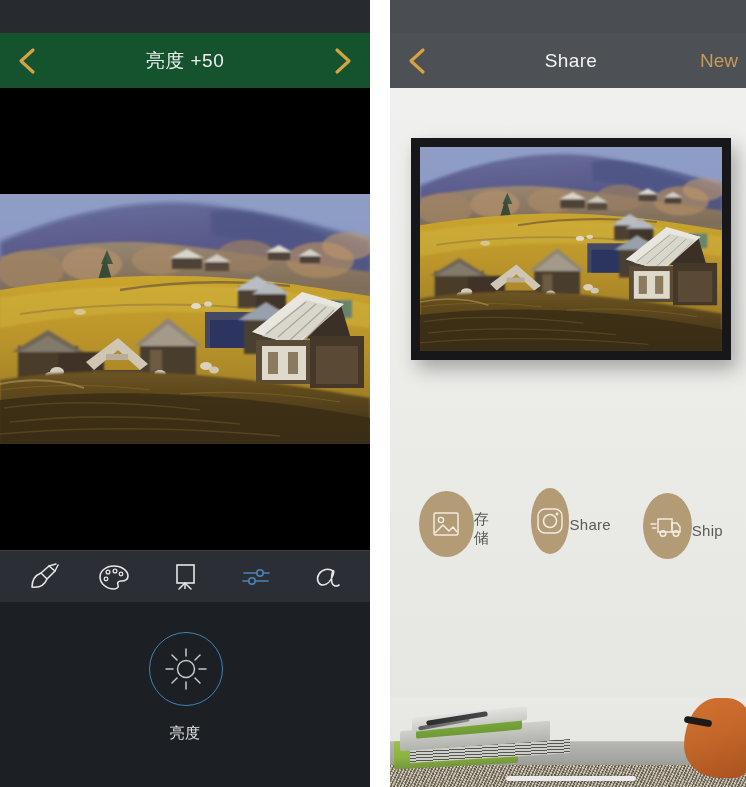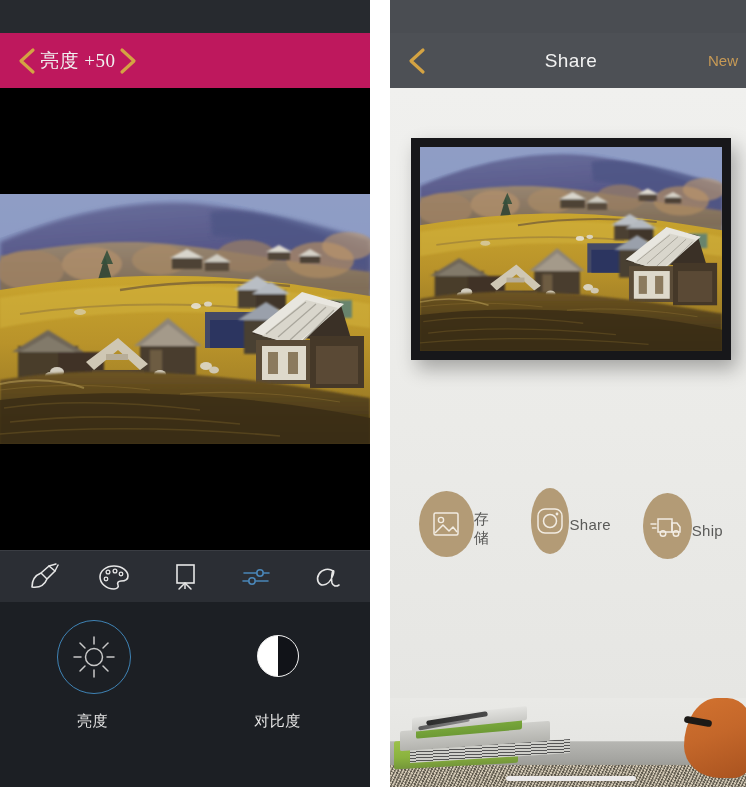--- a/index.html
+++ b/index.html
@@ -35,26 +35,26 @@
     background: #ffffff;
     height: 787px;
   }
 
   .l-statusbar {
     height: 33px;
     background: #272a2f;
   }
   .l-navbar {
     height: 55px;
-    background: #be185d;
+    background: #14532d;
     display: flex;
     align-items: center;
+    justify-content: space-between;
     padding: 0 14px;
     box-sizing: border-box;
-    font-family: Liberation Serif, serif;
   }
   .chev {
     width: 26px;
     height: 32px;
     position: relative;
     cursor: pointer;
   }
   .chev svg { display:block; }
   .l-title {
     color: #f0f0f0;
@@ -100,21 +100,21 @@
     justify-content: center;
     cursor: pointer;
   }
 
   .adjust-row {
     background: #1c1f24;
     height: 175px;
     display: flex;
     align-items: flex-start;
     justify-content: space-around;
-    padding-top: 18px;
+    padding-top: 30px;
     box-sizing: border-box;
   }
   .adj {
     width: 84px;
     display: flex;
     flex-direction: column;
     align-items: center;
     cursor: pointer;
   }
   .adj-circle-wrap {
@@ -199,21 +199,21 @@
     color: #f2f2f2;
     font-size: 19px;
     letter-spacing: 0.4px;
     position: absolute;
     left: 0; right: 0;
     text-align: center;
     pointer-events: none;
   }
   .r-new {
     color: #c79a56;
-    font-size: 15px;
+    font-size: 19px;
     cursor: pointer;
     z-index: 2;
   }
 
   .wall {
     position: absolute;
     top: 88px; left: 0; right: 0;
     height: 610px;
     background: linear-gradient(180deg, #f0f0ee 0%, #ebebe8 55%, #e6e6e3 100%);
   }
@@ -595,26 +595,20 @@
                   <path d="M32 32 L37 37"></path>
                 <path d="M37 9 L32 14"></path>
                   <path d="M14 32 L9 37"></path>
               </g>
             </svg>
           </div>
         </div>
         <div class="adj-label">亮度</div>
       </div>
 
-      <div class="adj">
-        <div class="adj-circle-wrap">
-          <div class="half-circle"></div>
-        </div>
-        <div class="adj-label">对比度</div>
-      </div>
 
 
 
     </div>
 
     <div class="home-area">
       
     </div>
 
   </div>

